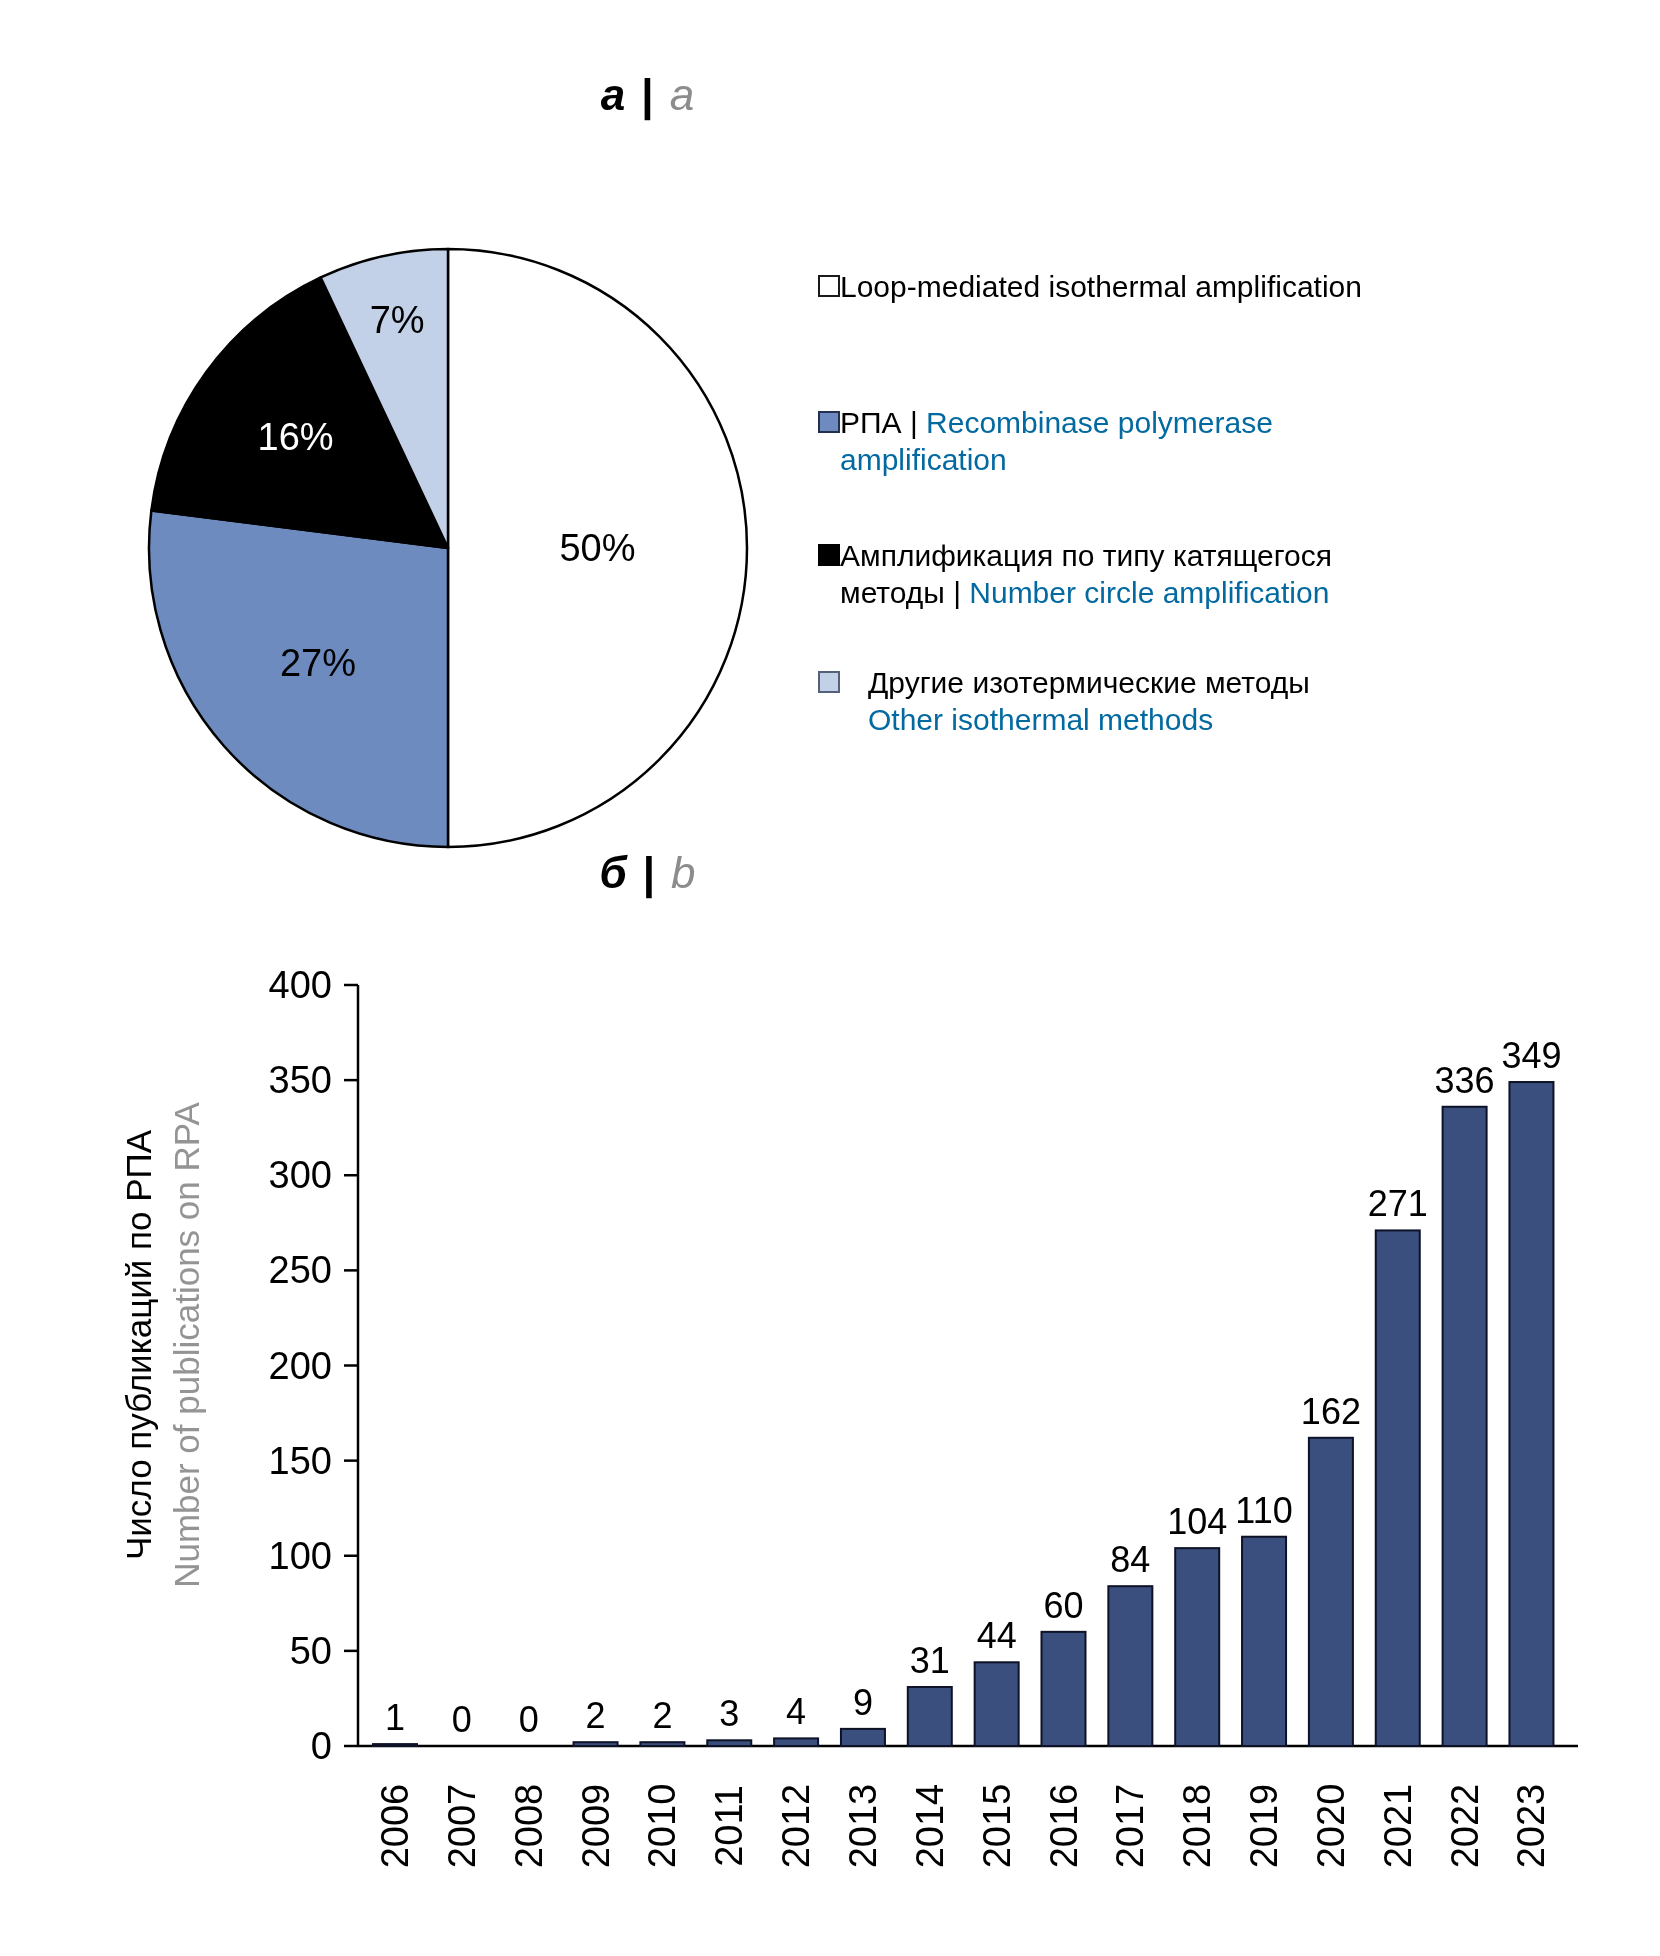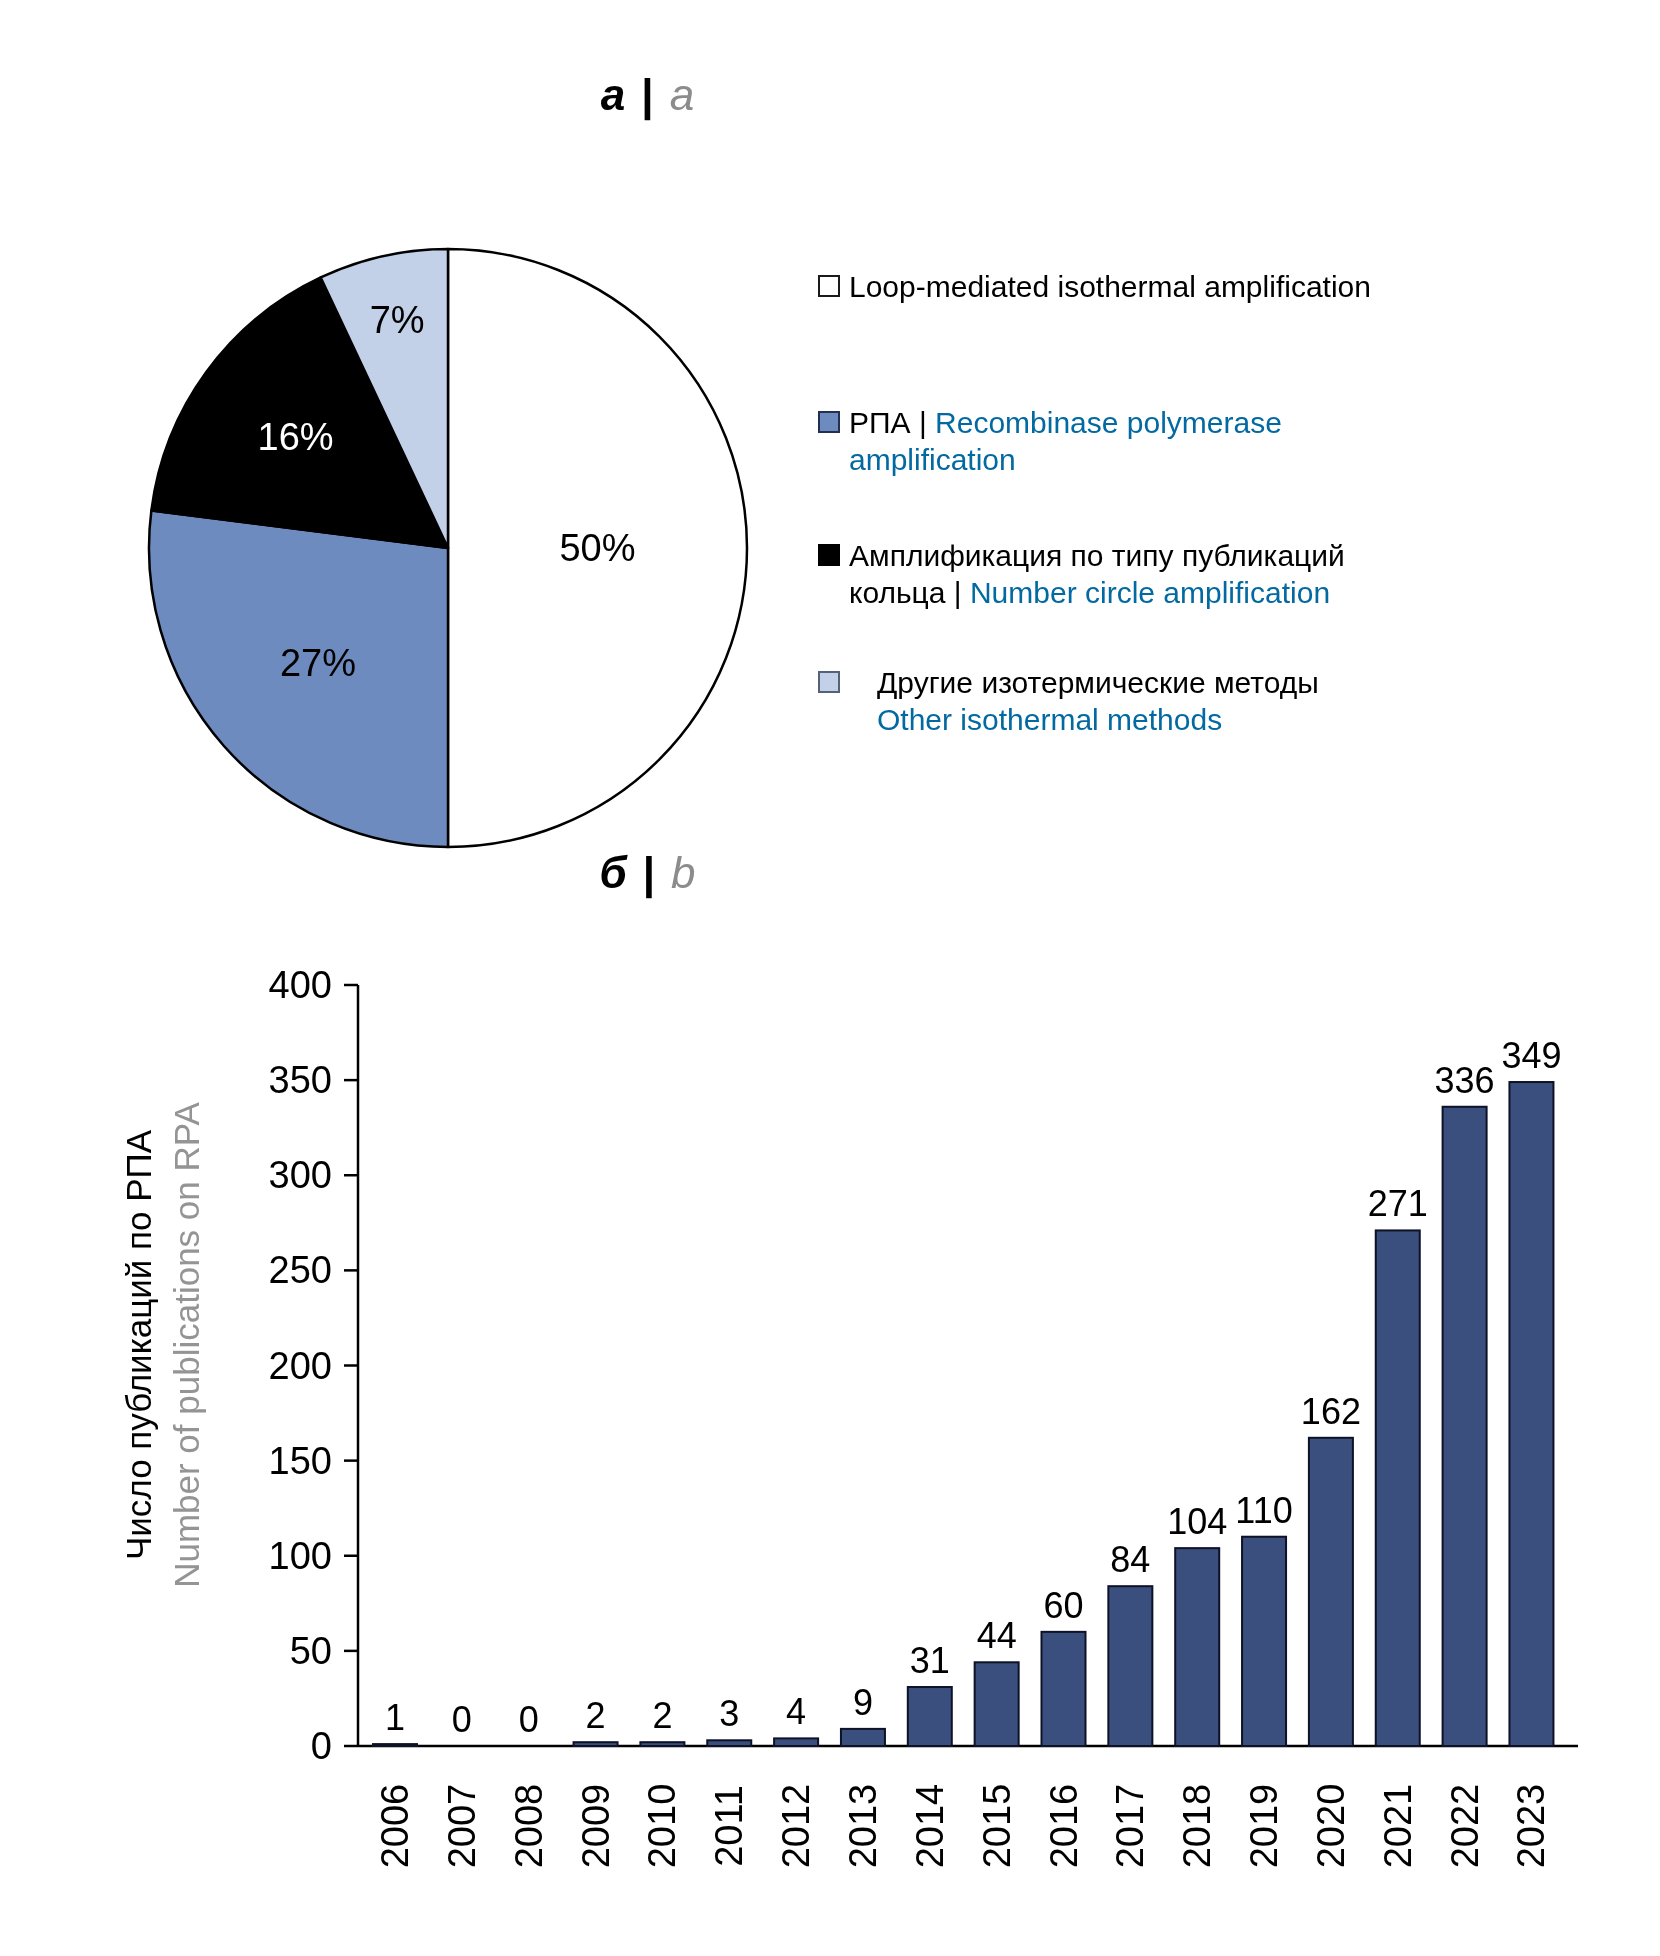--- a/index.html
+++ b/index.html
@@ -9,21 +9,21 @@
                font-style:italic;color:#000;}
   .panel-title .tp{font-weight:700;font-style:italic;color:#000;}
   .panel-title .ts{font-weight:700;font-style:normal;color:#000;margin:0 16px;}
   .panel-title .te{font-weight:400;font-style:italic;color:#8c8c8c;}
   #title-a{top:70px;}
   #title-b{top:848px;}
   #legend{position:absolute;left:0;top:0;width:0;height:0;}
   .li{position:absolute;left:818px;display:flex;align-items:flex-start;}
   .sw{flex:0 0 auto;width:22px;height:22px;border:2px solid #1a1a1a;margin-top:7px;
       box-sizing:border-box;}
-  .lt{width:555px;margin-left:9px;font-size:30px;line-height:37px;color:#000;}
+  .lt{width:555px;font-size:30px;line-height:37px;color:#000;}
   .lt .b{color:#000;}
   .lt .g{color:#0369a1;}
   #li-0{top:268px;} #li-1{top:404px;} #li-2{top:537px;} #li-3{top:664px;gap:28px;}
   #chart-svg{position:absolute;left:0;top:0;}
   #chart-svg text{font-family:"Liberation Sans",sans-serif;}
 </style>
 </head>
 <body>
 
 <div class="canvas">
@@ -134,21 +134,21 @@
     </div>
     <div class="li" id="li-1">
       <span class="sw" style="background: rgb(109, 139, 191); border-color: rgb(35, 48, 79);"></span>
       <div class="lt">
         <span class="b">РПА | </span><span class="g">Recombinase polymerase amplification</span>
       </div>
     </div>
     <div class="li" id="li-2">
       <span class="sw" style="background: rgb(0, 0, 0); border-color: rgb(0, 0, 0);"></span>
       <div class="lt">
-        <span class="b">Амплификация по типу публикаций кольца | </span><span class="g">Number circle amplification</span>
+        <span class="b">Амплификация по типу катящегося методы | </span><span class="g">Number circle amplification</span>
       </div>
     </div>
     <div class="li" id="li-3">
       <span class="sw" style="background: rgb(195, 209, 232); border-color: rgb(85, 97, 122);"></span>
       <div class="lt">
         <span class="b">Другие изотермические методы</span><br>
         <span class="g">Other isothermal methods</span>
       </div>
     </div>
   </div>

